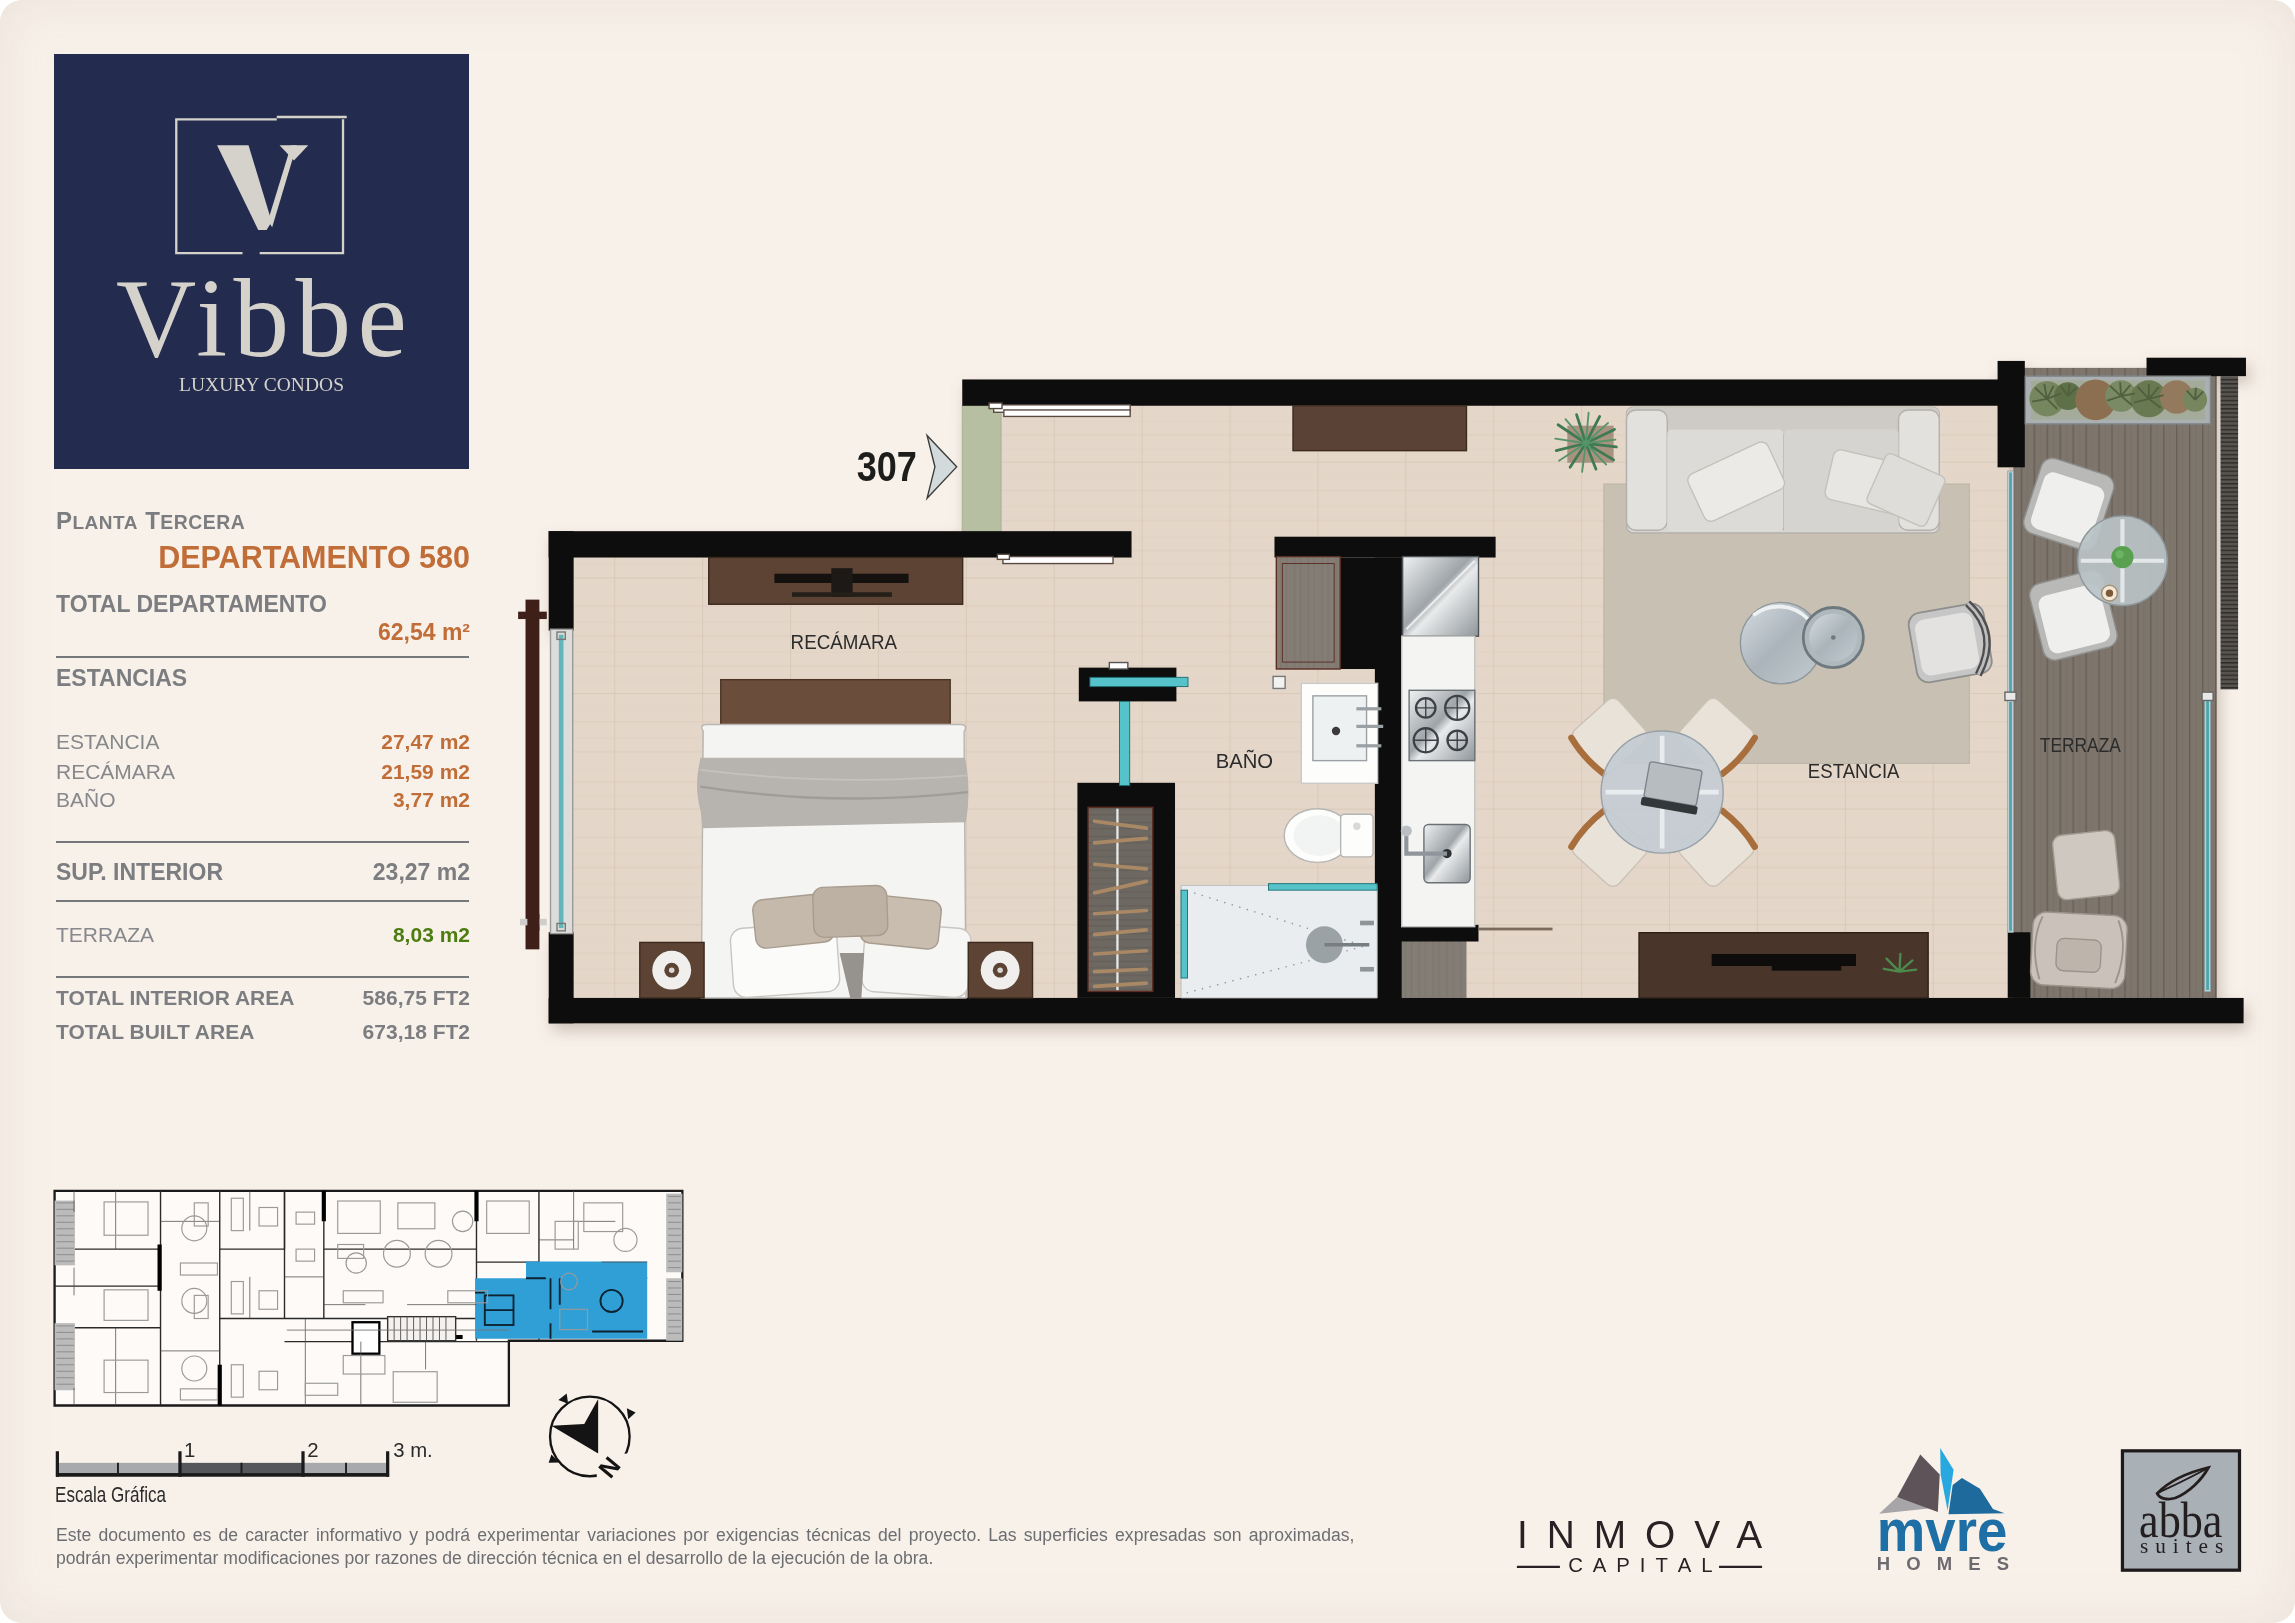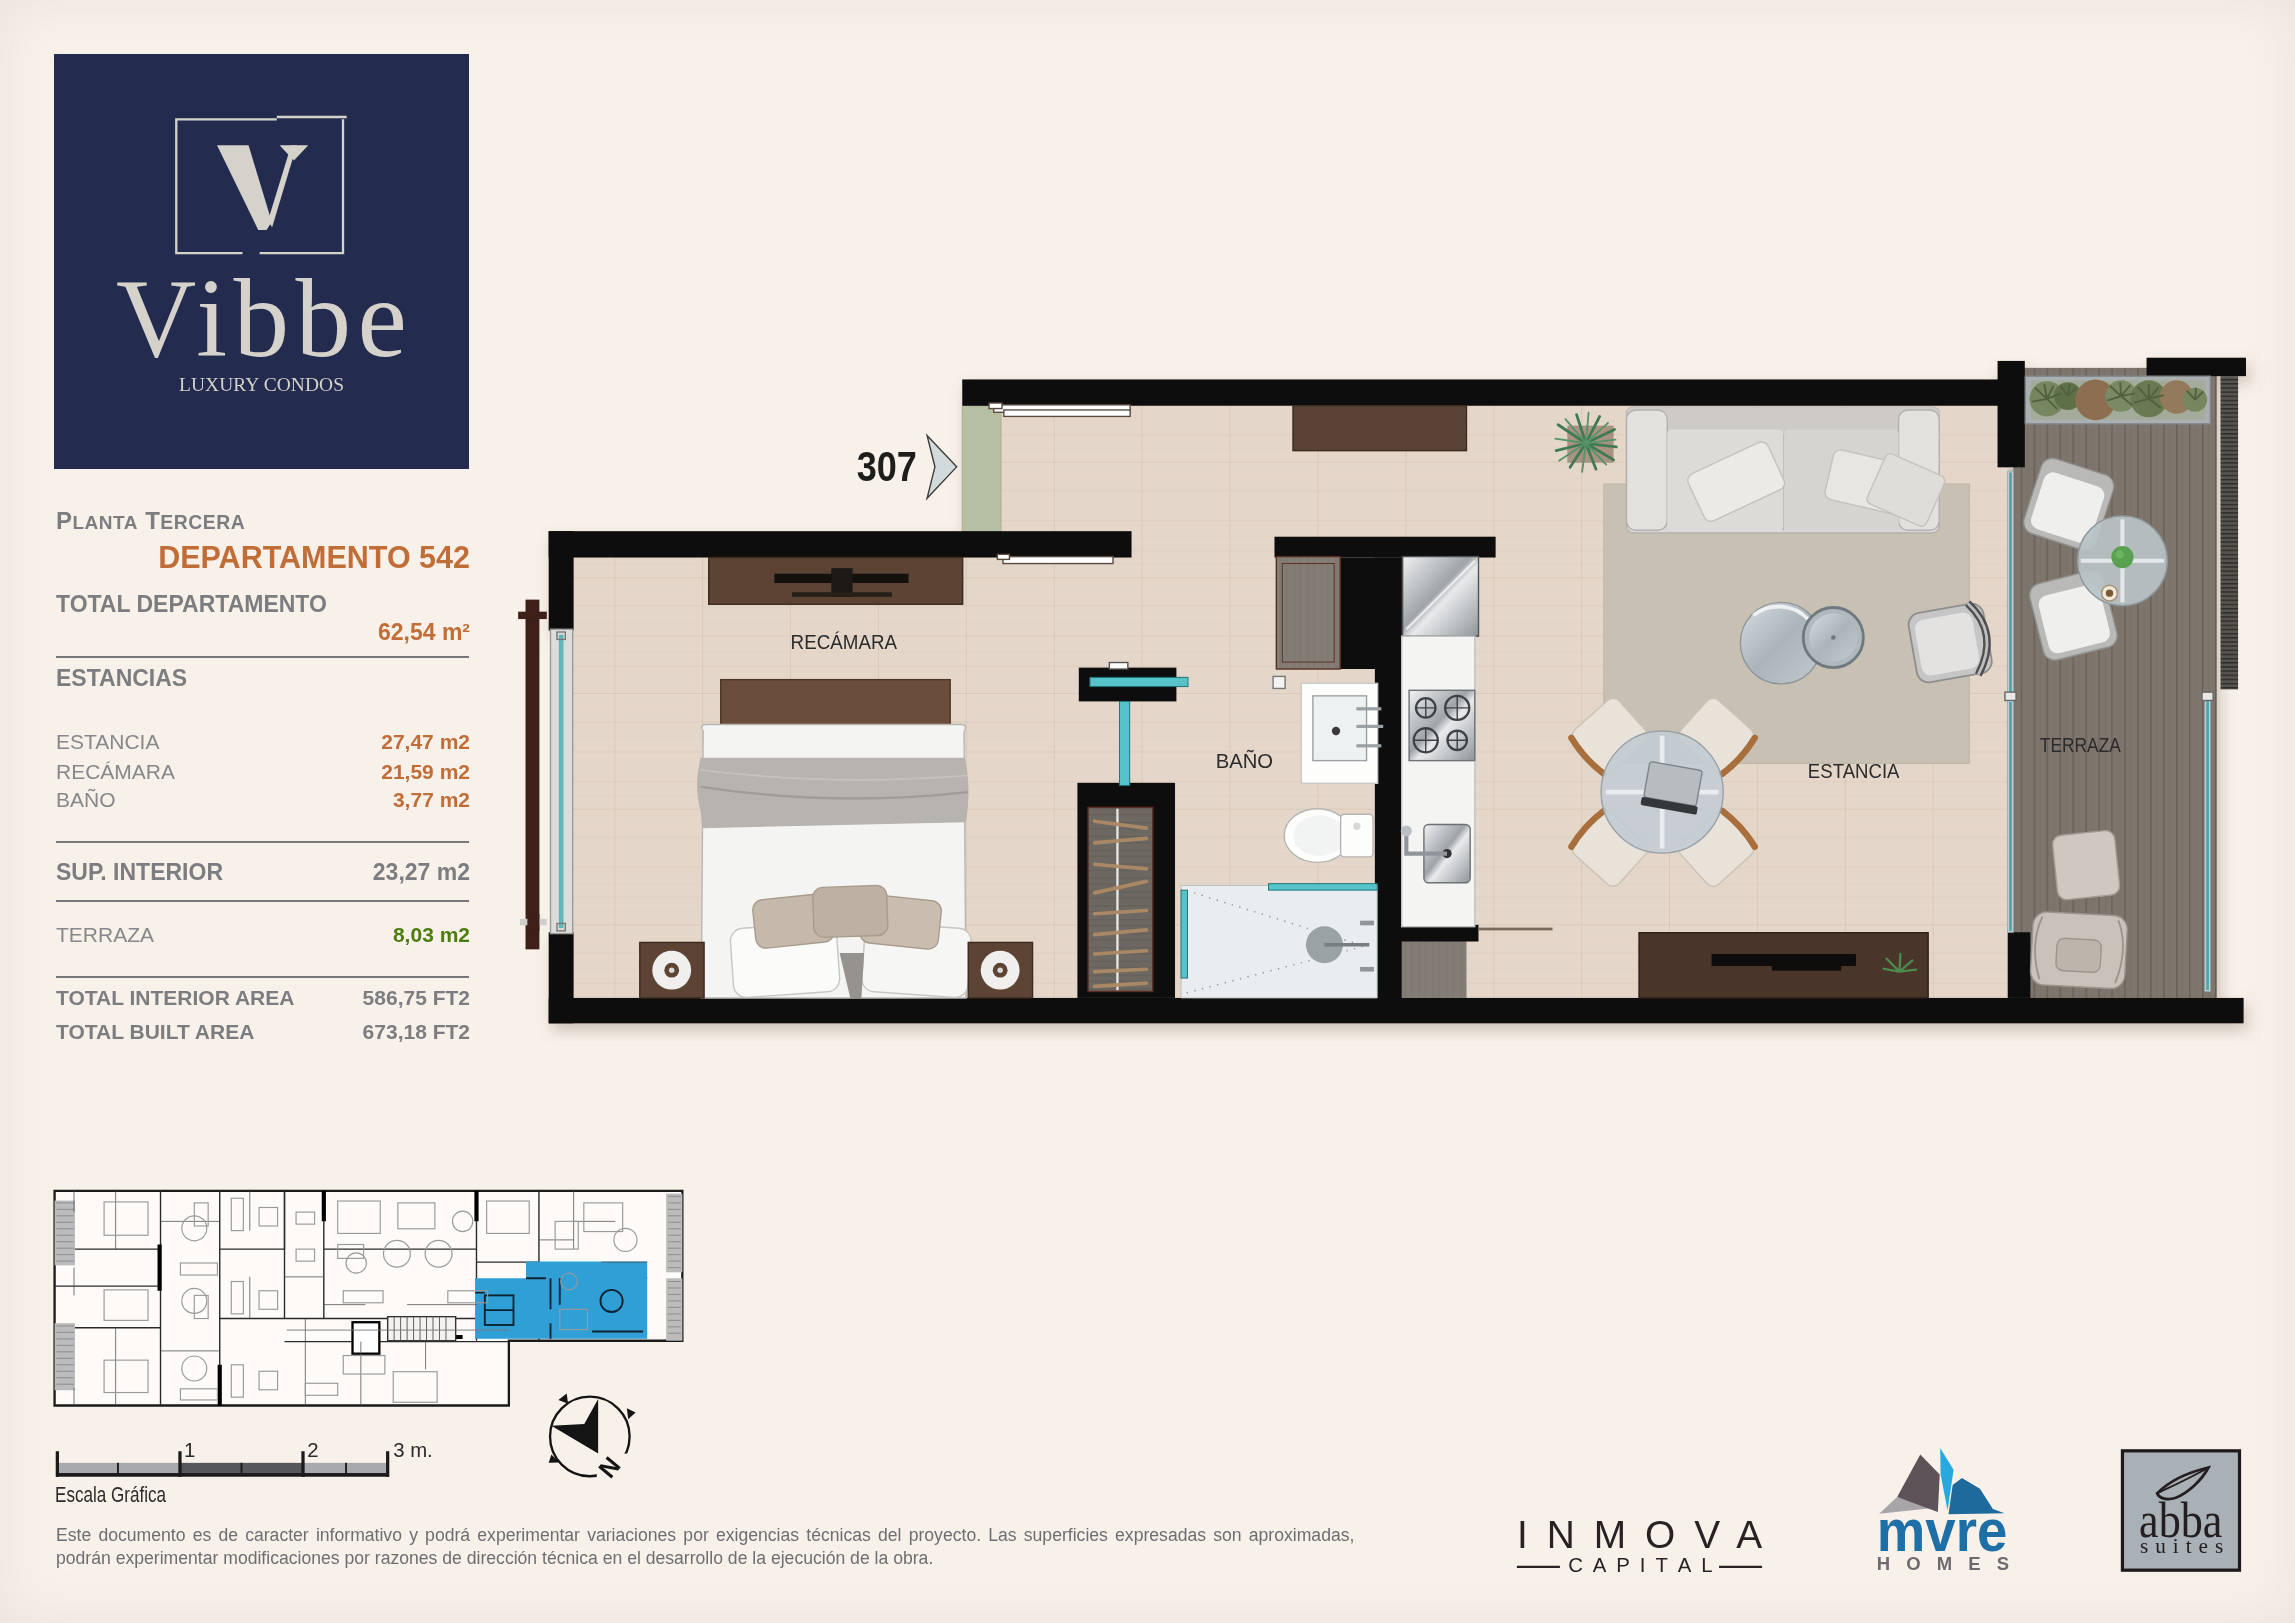--- a/index.html
+++ b/index.html
@@ -1,16 +1,16 @@
 <!DOCTYPE html>
 <html style="font-size:7.4px"><head>
 <meta charset="utf-8">
 <style>
   html,body{margin:0;padding:0;}
-  .page{position:relative;width:2295px;height:1623px;background:#f8f1ea;overflow:hidden;font-family:"Liberation Sans",sans-serif;}
+  .page{position:relative;width:2295px;height:1623px;background:#f8f1ea;overflow:hidden;font-family:"Liberation Sans",sans-serif;border-radius:22px;}
   .abs{position:absolute;}
 </style>
 </head>
 <body>
 <div class="page">
 
 <div class="abs" style="left:0;top:0;width:2295px;height:1623px;box-shadow:inset 0 0 56px rgba(150,125,110,0.12);"></div>
 
 <div class="abs" style="left:54px;top:54px;width:415px;height:415px;background:#232c4e;"></div>
 
@@ -24,21 +24,21 @@
     <path d="M352 197 L420 197 L470 362 L459 380 L441 380 Z"></path>
     <path d="M512 197 L524 197 L471 374 L462 360 Z"></path>
     <path d="M487 197 L549 197 L518 230 Z"></path>
   </g>
   <text x="448" y="652" font-size="240" fill="#d5d2cc" text-anchor="middle" textLength="628" lengthAdjust="spacing" font-family="Liberation Serif, serif">Vibbe</text>
   <text x="448" y="727" font-size="42" fill="#d5d2cc" text-anchor="middle" textLength="356" lengthAdjust="spacing" font-family="Liberation Serif, serif">LUXURY CONDOS</text>
 </svg>
 
 <div class="abs" style="left:56px;top:507px;width:416px;font-weight:700;color:#7c7d80;font-size:24px;letter-spacing:0.5px;">P<span style="font-size:19px;">LANTA</span> T<span style="font-size:19.4px;">ERCERA</span></div>
 
-<div class="abs" style="left:56px;top:540px;width:414px;text-align:right;font-weight:700;color:#c16d38;font-size:30.5px;">DEPARTAMENTO 542</div>
+<div class="abs" style="left:56px;top:540px;width:414px;text-align:right;font-weight:700;color:#c16d38;font-size:30.5px;">DEPARTAMENTO 580</div>
 
 <div class="abs" style="left:56px;top:591px;font-weight:700;color:#7c7d80;font-size:23px;">TOTAL DEPARTAMENTO</div>
 
 <div class="abs" style="left:56px;top:619px;width:414px;text-align:right;font-weight:700;color:#c16d38;font-size:23px;">62,54 m²</div>
 
 <div class="abs" style="left:56px;top:656px;width:413px;height:2.3px;background:#77787b;"></div>
 
 <div class="abs" style="left:56px;top:665px;font-weight:700;color:#7c7d80;font-size:23px;">ESTANCIAS</div>
 
 <div class="abs" style="left:56px;top:730px;width:414px;font-size:21px;color:#87888b;">ESTANCIA<span style="float:right;font-weight:700;color:#c16d38;">27,47 m2</span></div>

